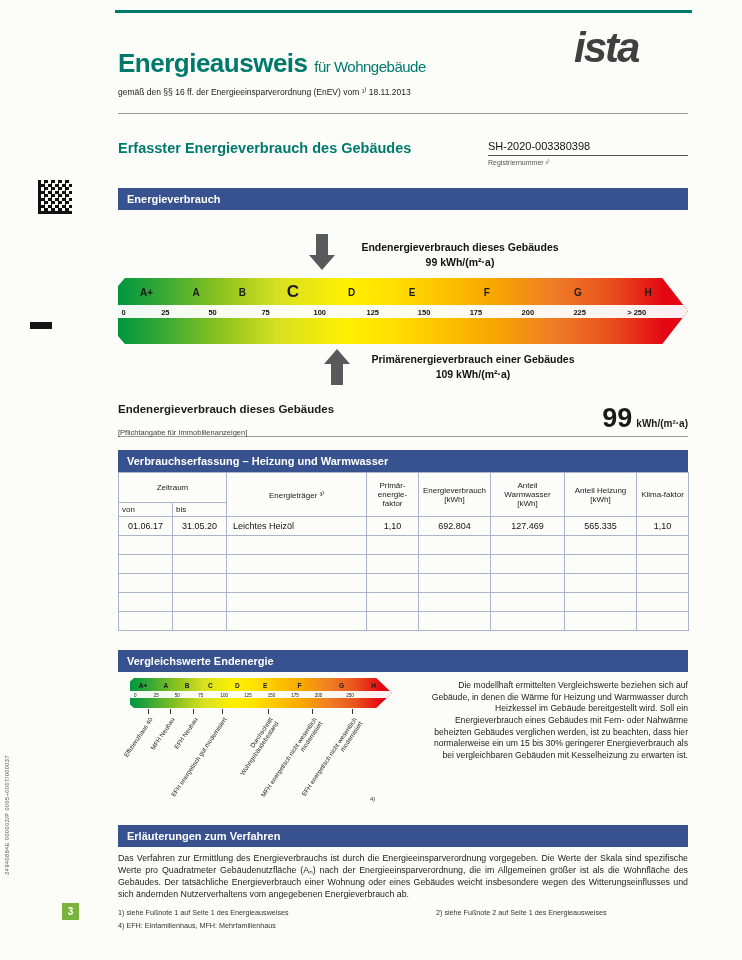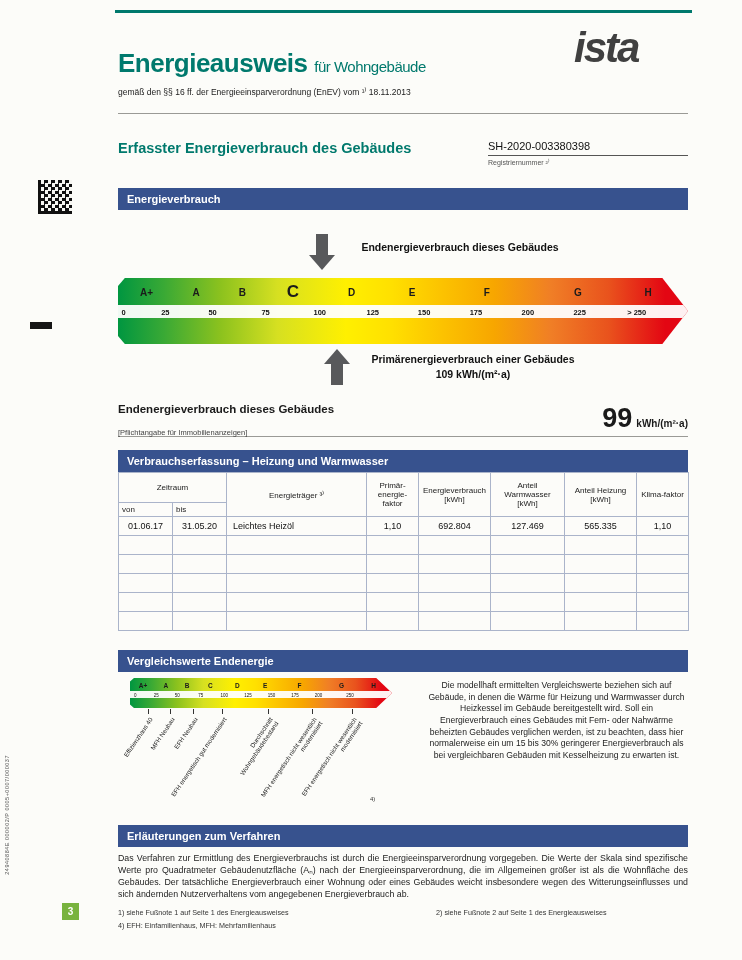--- a/index.html
+++ b/index.html
@@ -69,21 +69,21 @@
   .mini-letters{position:relative;height:13px}
   .mini-letters span{position:absolute;top:50%;transform:translate(-50%,-50%);font-size:6.5px;font-weight:bold;color:#1b1b1b}
   .mini-ticks{position:relative;height:7px;background:rgba(255,255,255,0.94)}
   .mini-ticks span{position:absolute;top:50%;transform:translate(-50%,-50%);font-size:4.5px;color:#111}
   .mini-lower{height:10px}
   .mini-labels{position:absolute;left:0;top:31px;width:280px;height:110px}
   .mini-labels .tick{position:absolute;top:0;width:1px;height:5px;background:#333}
   .mini-labels .rlabel{position:absolute;top:7px;width:95px;text-align:right;font-size:6.3px;line-height:1.15;color:#222;
     transform:rotate(-56deg);transform-origin:100% 0}
   .mini-foot{position:absolute;left:252px;top:118px;font-size:6px;color:#333}
-  .vergleich-text{position:absolute;left:307px;top:2px;width:263px;font-size:8.6px;line-height:1.36;color:#222;text-align:center}
+  .vergleich-text{position:absolute;left:307px;top:2px;width:263px;font-size:8.6px;line-height:1.36;color:#222;text-align:right}
 
   .paragraph{position:absolute;left:118px;top:852px;width:570px;font-size:8.8px;line-height:1.38;color:#222;text-align:justify}
 
   .footnotes{position:absolute;left:118px;top:908px;width:570px;display:grid;grid-template-columns:318px 1fr;row-gap:4px;font-size:7.2px;color:#333}
 
   .page-num{position:absolute;left:62px;top:903px;width:17px;height:17px;background:#78b33e;color:#fff;
     font-size:10px;font-weight:bold;text-align:center;line-height:17px}
   .side-code{position:absolute;left:4px;top:755px;font-size:5.5px;color:#555;
     writing-mode:vertical-rl;transform:rotate(180deg);letter-spacing:0.5px}
 </style>
@@ -116,20 +116,21 @@
   <div class="dash-mark"></div>
 
   <div class="bar" style="top:188px">Energieverbrauch</div>
 
   <div class="pointer" style="left:309px;top:234px">
     <div class="stem"></div>
     <div class="head-down"></div>
   </div>
   <div class="pointer-label" style="left:340px;top:240px;width:240px">
     <div>Endenergieverbrauch dieses Gebäudes</div>
+    <div>99 kWh/(m²·a)</div>
   </div>
 
   <div class="scale">
     <div class="scale-letters">
       <span style="left:5%">A+</span>
       <span style="left:13.7%">A</span>
       <span style="left:21.8%">B</span>
       <span class="cur" style="left:30.7%">C</span>
       <span style="left:41%">D</span>
       <span style="left:51.6%">E</span>

